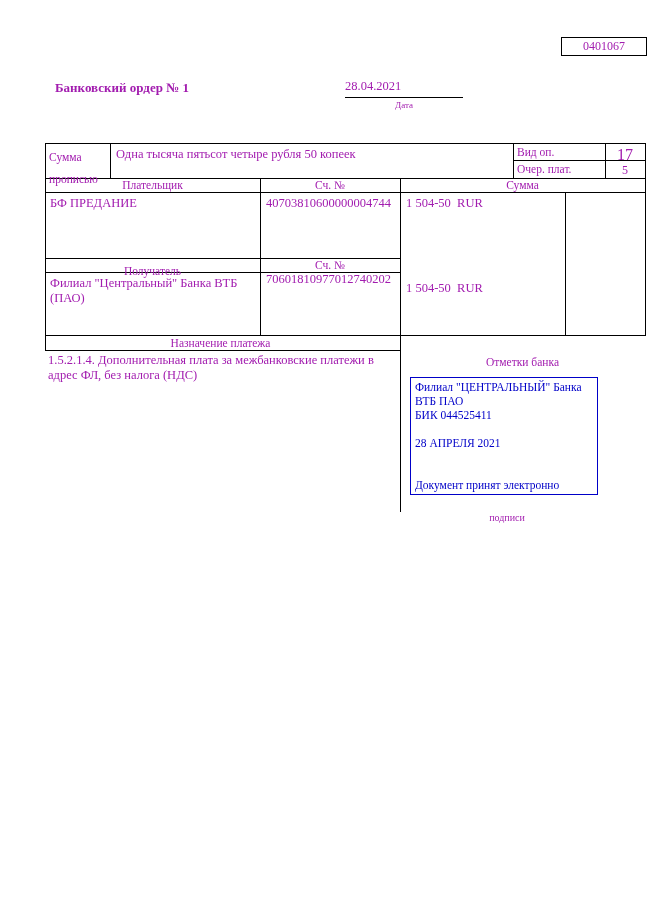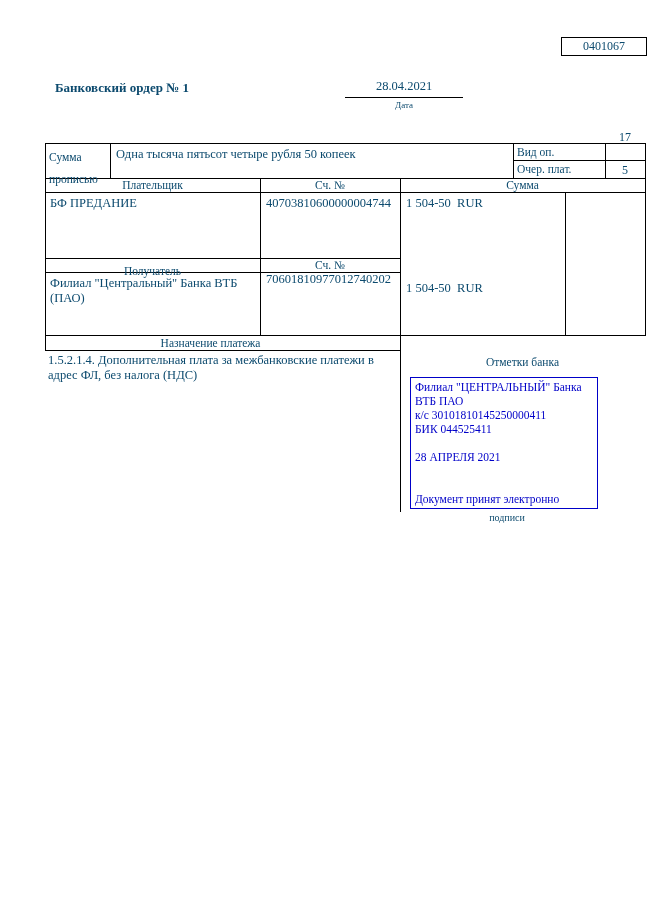--- a/index.html
+++ b/index.html
@@ -5,21 +5,21 @@
   html, body { margin: 0; padding: 0; background: #ffffff; }
   .sheet {
     position: relative;
     width: 660px;
     height: 919px;
     background: #ffffff;
     font-family: "Liberation Serif", serif;
     color: #000;
     overflow: hidden;
   }
-  .t { position: absolute; font-family: "Liberation Serif", serif; color: #0c4a6e; }
+  .t { position: absolute; font-family: "Liberation Serif", serif; color: #a21caf; }
   .hl { position: absolute; height: 1px; background: #000; }
   .vl { position: absolute; width: 1px; background: #000; }
   .small { font-size: 11.5px; }
   .body-text { font-size: 12.5px; }
   .center { text-align: center; }
   .amount { white-space: pre; }
   .stamp {
     position: absolute;
     left: 410px; top: 377px;
     width: 178px;
@@ -33,21 +33,21 @@
 </head>
 <body>
 
 <div class="sheet">
 
   <div class="t" style="left:561px; top:37px; width:84px; height:17px; border:1px solid #000; line-height:17px; text-align:center; font-size:12px;">
     <span>0401067</span>
   </div>
 
   <div class="t" style="left:55px; top:80px; font-size:13px; font-weight:bold;">Банковский ордер № 1</div>
-  <div class="t" style="left:345px; top:79px; width:118px; text-align:center; font-size:12.5px; padding-bottom:3px; border-bottom:1px solid #000;">28.04.2021</div>
+  <div class="t" style="left:345px; top:79px; width:118px; font-size:12.5px; padding-bottom:3px; border-bottom:1px solid #000;">28.04.2021</div>
   <div class="t" style="left:345px; top:100px; width:118px; text-align:center; font-size:9px;">Дата</div>
 
   <div class="hl" style="left:45px; top:143px; width:601px;"></div>
   <div class="hl" style="left:513px; top:160px; width:133px;"></div>
   <div class="hl" style="left:45px; top:178px; width:601px;"></div>
   <div class="hl" style="left:45px; top:192px; width:601px;"></div>
   <div class="hl" style="left:45px; top:258px; width:356px;"></div>
   <div class="hl" style="left:45px; top:272px; width:356px;"></div>
   <div class="hl" style="left:45px; top:335px; width:601px;"></div>
   <div class="hl" style="left:45px; top:350px; width:356px;"></div>
@@ -57,48 +57,47 @@
   <div class="vl" style="left:513px; top:143px; height:35px;"></div>
   <div class="vl" style="left:605px; top:143px; height:35px;"></div>
   <div class="vl" style="left:645px; top:143px; height:192px;"></div>
   <div class="vl" style="left:260px; top:178px; height:157px;"></div>
   <div class="vl" style="left:400px; top:178px; height:334px;"></div>
   <div class="vl" style="left:565px; top:192px; height:143px;"></div>
 
   <div class="t small" style="left:49px; top:146px; width:58px; line-height:22px;">Сумма прописью</div>
   <div class="t body-text" style="left:116px; top:147px;">Одна тысяча пятьсот четыре рубля 50 копеек</div>
   <div class="t small" style="left:517px; top:146px;text-align:right;">Вид оп.</div>
-  <div class="t" style="left:606px; top:130px; width:38px; text-align:center; font-size:12px;">17</div>
+  <div class="t" style="left:606px; top:146px; width:38px; text-align:center; font-size:16px;">17</div>
   <div class="t small" style="left:517px; top:163px;">Очер. плат.</div>
   <div class="t" style="left:606px; top:163px; width:38px; text-align:center; font-size:12px;">5</div>
 
   <div class="t small center" style="left:46px; top:179px; width:213px;">Плательщик</div>
   <div class="t small center" style="left:261px; top:179px; width:138px;">Сч. №</div>
   <div class="t small center" style="left:401px; top:179px; width:243px;">Сумма</div>
 
   <div class="t body-text" style="left:50px; top:196px;">БФ ПРЕДАНИЕ</div>
   <div class="t body-text" style="left:266px; top:196px;">40703810600000004744</div>
   <div class="t body-text amount" style="left:406px; top:196px;">1 504-50  RUR</div>
 
   <div class="t small center" style="left:46px; top:259px; width:213px;margin-top:6px;">Получатель</div>
   <div class="t small center" style="left:261px; top:259px; width:138px;">Сч. №</div>
 
   <div class="t body-text" style="left:50px; top:276px; width:212px; line-height:15px;">Филиал "Центральный" Банка ВТБ (ПАО)</div>
   <div class="t body-text" style="left:266px; top:272px;">70601810977012740202</div>
   <div class="t body-text amount" style="left:406px; top:281px;">1 504-50  RUR</div>
 
-  <div class="t small center" style="left:34px; top:337px; width:353px;">Назначение платежа</div>
+  <div class="t small center" style="left:44px; top:337px; width:353px;">Назначение платежа</div>
   <div class="t body-text" style="left:48px; top:353px; width:354px; line-height:15px;">1.5.2.1.4. Дополнительная плата за межбанковские платежи в адрес ФЛ, без налога (НДС)</div>
 
   <div class="t small center" style="left:401px; top:356px; width:243px;">Отметки банка</div>
 
   <div class="stamp" style="color: rgb(0, 0, 200); border-color: rgb(0, 0, 200);">
     <div class="stamp-line">Филиал "ЦЕНТРАЛЬНЫЙ" Банка</div>
     <div class="stamp-line">ВТБ ПАО</div>
-    <div class="stamp-line">к/с 30101810145250000411</div>
     <div class="stamp-line">БИК 044525411</div>
     <div class="stamp-line"></div>
     <div class="stamp-line">28 АПРЕЛЯ 2021</div>
     <div class="stamp-line"></div>
     <div class="stamp-line"></div>
     <div class="stamp-line">Документ принят электронно</div>
   </div>
 
   <div class="t center" style="left:401px; top:512px; width:212px; font-size:10px;">подписи</div>
 

